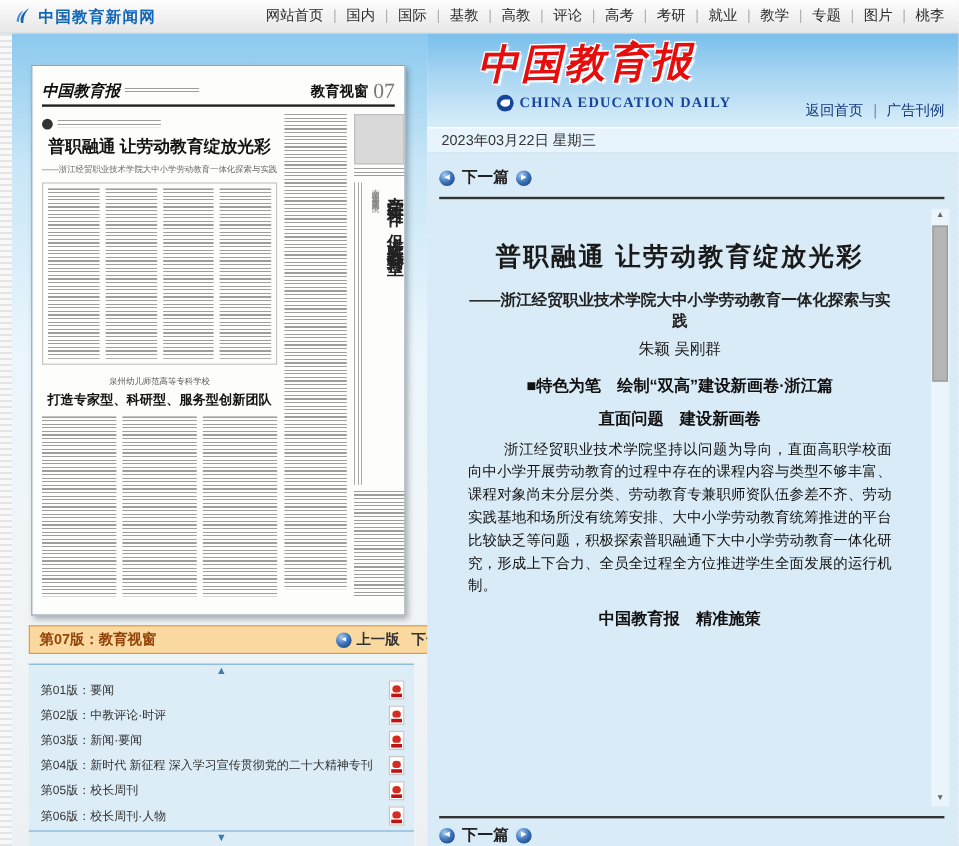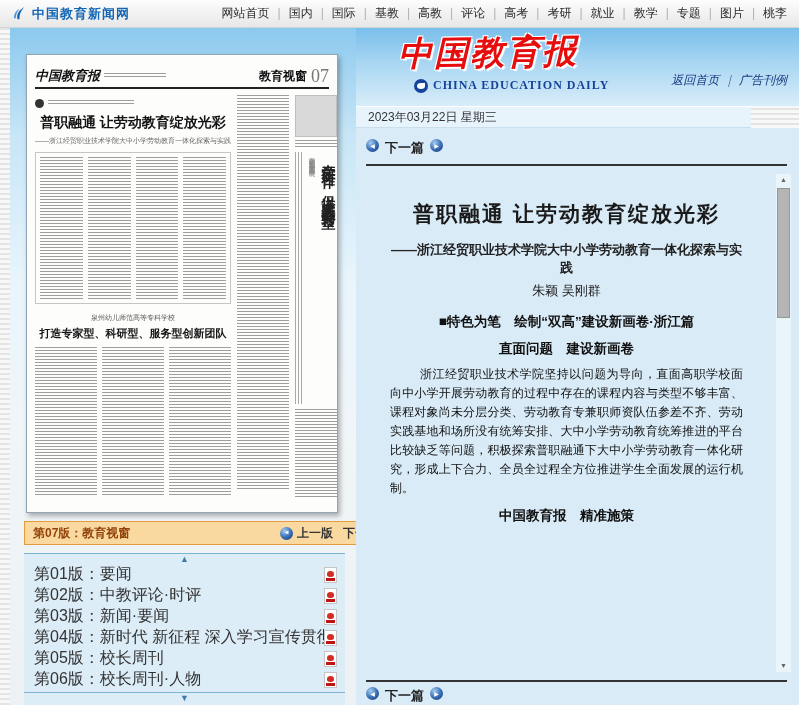--- a/index.html
+++ b/index.html
@@ -71,47 +71,47 @@
     display:flex;align-items:center;justify-content:center;color:#fff;font-size:6px;line-height:1;}
   .sphere.l::after{content:"\25C0";}
   .sphere.r::after{content:"\25B6";}
   
   .pagelist{position:absolute;left:14px;top:525px;width:321px;height:152px;background:#dcedf8;
     border-top:1px solid #7fb3d4;box-sizing:border-box;}
   .pl-up{height:10px;text-align:center;color:#3f7ca9;font-size:9px;line-height:10px;cursor:pointer;}
   .pl-up::after{content:"\25B2";}
   .pl-row{display:flex;align-items:center;justify-content:space-between;height:21px;
     padding:0 8px 0 10px;cursor:pointer;}
-  .pl-label{font-size:16px;color:#333;white-space:nowrap;overflow:hidden;}
+  .pl-label{font-size:10px;color:#333;white-space:nowrap;overflow:hidden;}
   .pdf{width:11px;height:14px;background:#fff;border:1px solid #c5c5c5;position:relative;flex:none;cursor:pointer;}
   .pdf::before{content:"";position:absolute;left:2px;top:3px;width:7px;height:6px;background:#d22d22;border-radius:50% 50% 40% 40%;}
   .pdf::after{content:"";position:absolute;left:1px;bottom:1px;right:1px;height:3px;background:#c01414;}
   .pl-line{border-top:1px solid #7fb3d4;margin-top:2px;}
   .pl-down{height:10px;text-align:center;color:#3f7ca9;font-size:9px;line-height:10px;cursor:pointer;}
   .pl-down::after{content:"\25BC";}
   
   .rightcol{position:absolute;left:356px;top:28px;width:443px;height:677px;}
   .rhead{position:absolute;top:0;left:0;width:443px;height:78px;
     background:linear-gradient(to bottom,#79bfeb 0%,#a9d6f2 45%,#d8edf9 100%);}
   .rlogo{position:absolute;left:42px;top:2px;font-size:34px;font-weight:bold;font-style:italic;
     color:#e60d0d;font-family:"Liberation Serif","DejaVu Serif",serif;letter-spacing:2px;
     text-shadow:-1px -1px 0 #fff,1px -1px 0 #fff,-1px 1px 0 #fff,2px 2px 1px #fff;transform:rotate(-1deg);cursor:pointer;}
   .rlogo-en{position:absolute;left:58px;top:50px;display:flex;align-items:center;gap:5px;}
   .rlogo-globe{width:14px;height:14px;border-radius:50%;background:#17449b;position:relative;flex:none;}
   .rlogo-globe::after{content:"";position:absolute;left:3px;top:4px;width:8px;height:6px;background:#fff;border-radius:50% 0 50% 50%;}
   .rlogo-en-txt{font-size:12px;font-weight:bold;color:#17449b;letter-spacing:1px;
     font-family:"Liberation Serif","DejaVu Serif",serif;}
-  .rlinks{position:absolute;right:12px;top:44px;display:flex;align-items:flex-start;font-size:12px;color:#163a80;font-style:italic;}
+  .rlinks{position:absolute;right:12px;top:56px;display:flex;align-items:flex-start;font-size:12px;color:#163a80;}
   .rlink{cursor:pointer;}
   .rlink + .rlink::before{content:"\FF5C";color:#4a6da8;margin:0 4px;}
-  .datebar{position:absolute;top:78px;left:0;width:395px;height:22px;background:#e7f4fc;
+  .datebar{position:absolute;top:78px;left:0;width:443px;height:22px;background:#e7f4fc;
     border-top:1px solid #ffffff;border-bottom:1px solid #c7dfee;box-sizing:border-box;
     font-size:12px;color:#333;line-height:21px;padding-left:12px;}
   .panel{position:absolute;top:100px;left:0;width:443px;height:577px;background:#d9ebf7;}
-  .anav{position:absolute;left:10px;display:flex;align-items:flex-start;gap:6px;}
+  .anav{position:absolute;left:10px;display:flex;align-items:center;gap:6px;}
   .anav.top{top:11px;}
   .anav.bottom{top:559px;}
   .anav-label{font-size:13px;font-weight:bold;color:#222;cursor:pointer;}
   .hline{position:absolute;left:10px;right:12px;height:2px;background:#333;}
   .hline.t{top:36px;}
   .hline.b{top:552px;}
   .scrollwrap{position:absolute;top:40px;left:0;right:0;height:512px;overflow:hidden;}
   .acontent{margin:0 56px 0 34px;}
   .atitle{margin-top:32px;font-size:21px;font-weight:bold;text-align:center;color:#1a1a1a;letter-spacing:2px;}
   .asub{margin-top:13px;font-size:13px;font-weight:bold;text-align:center;color:#222;}

